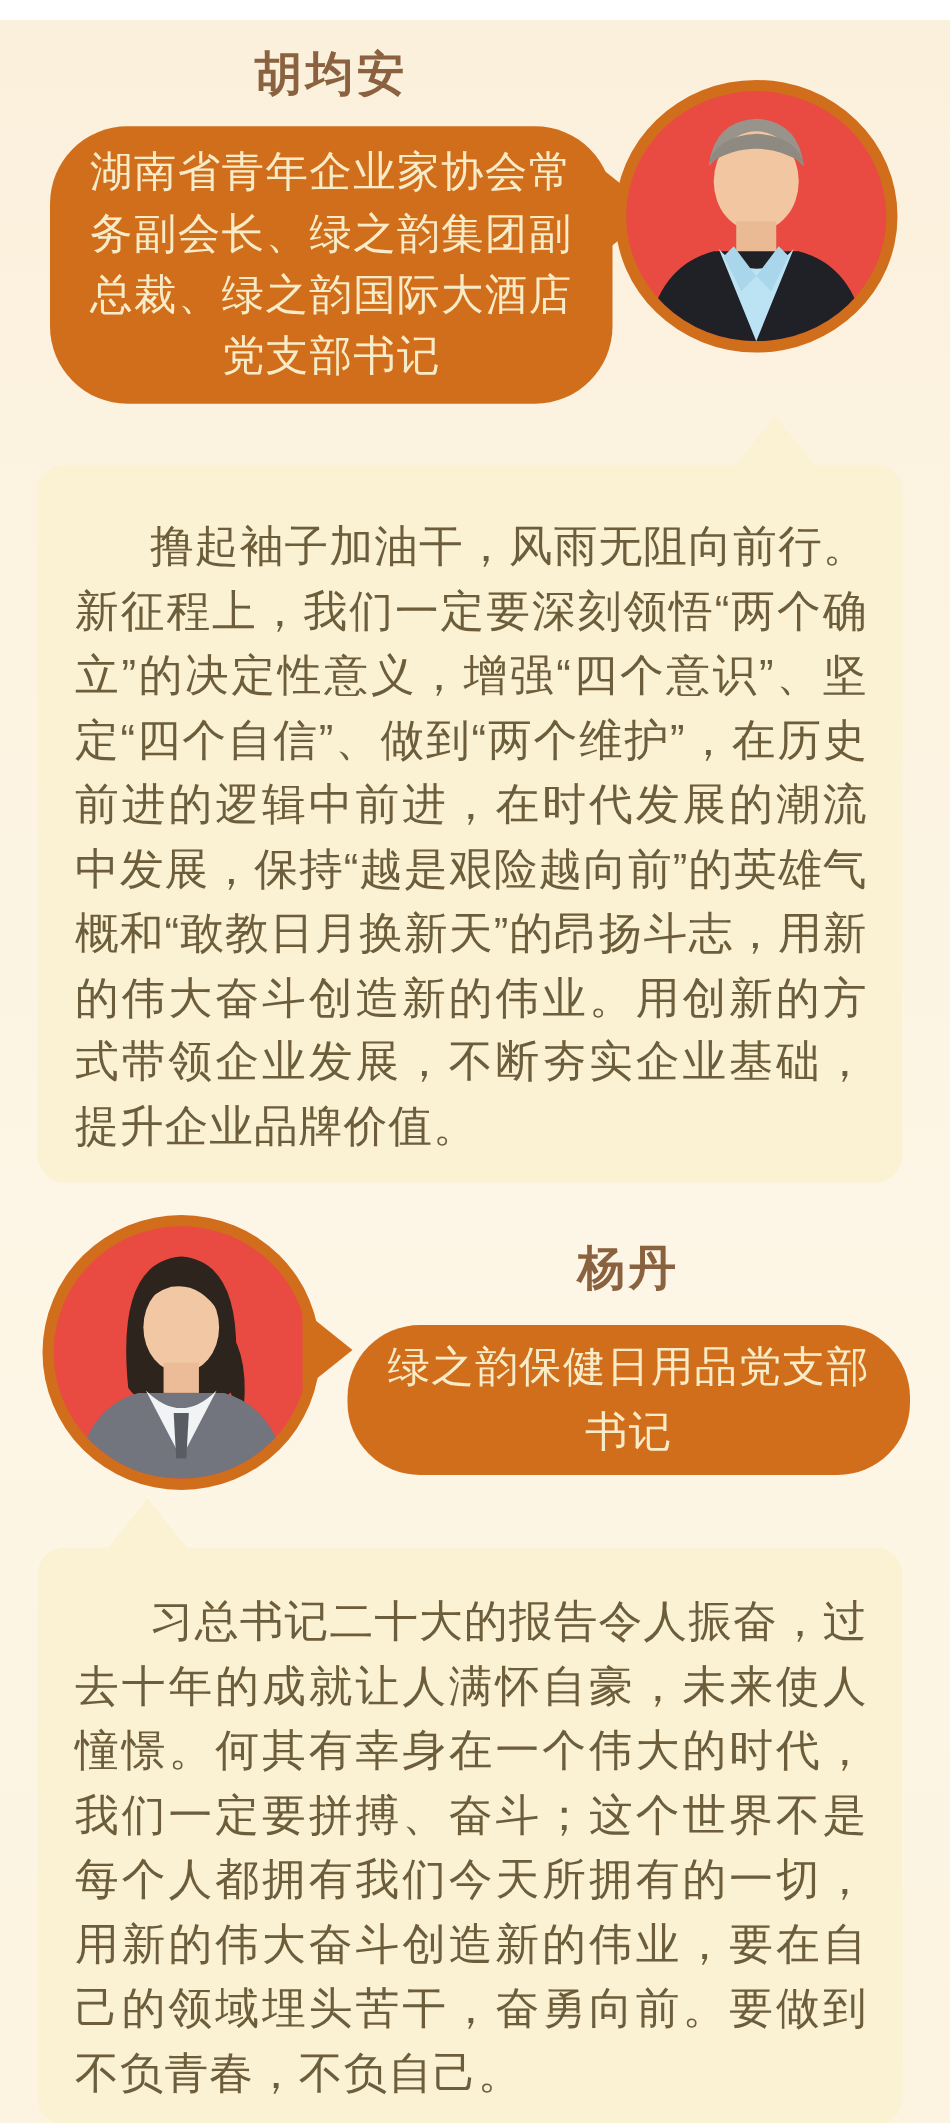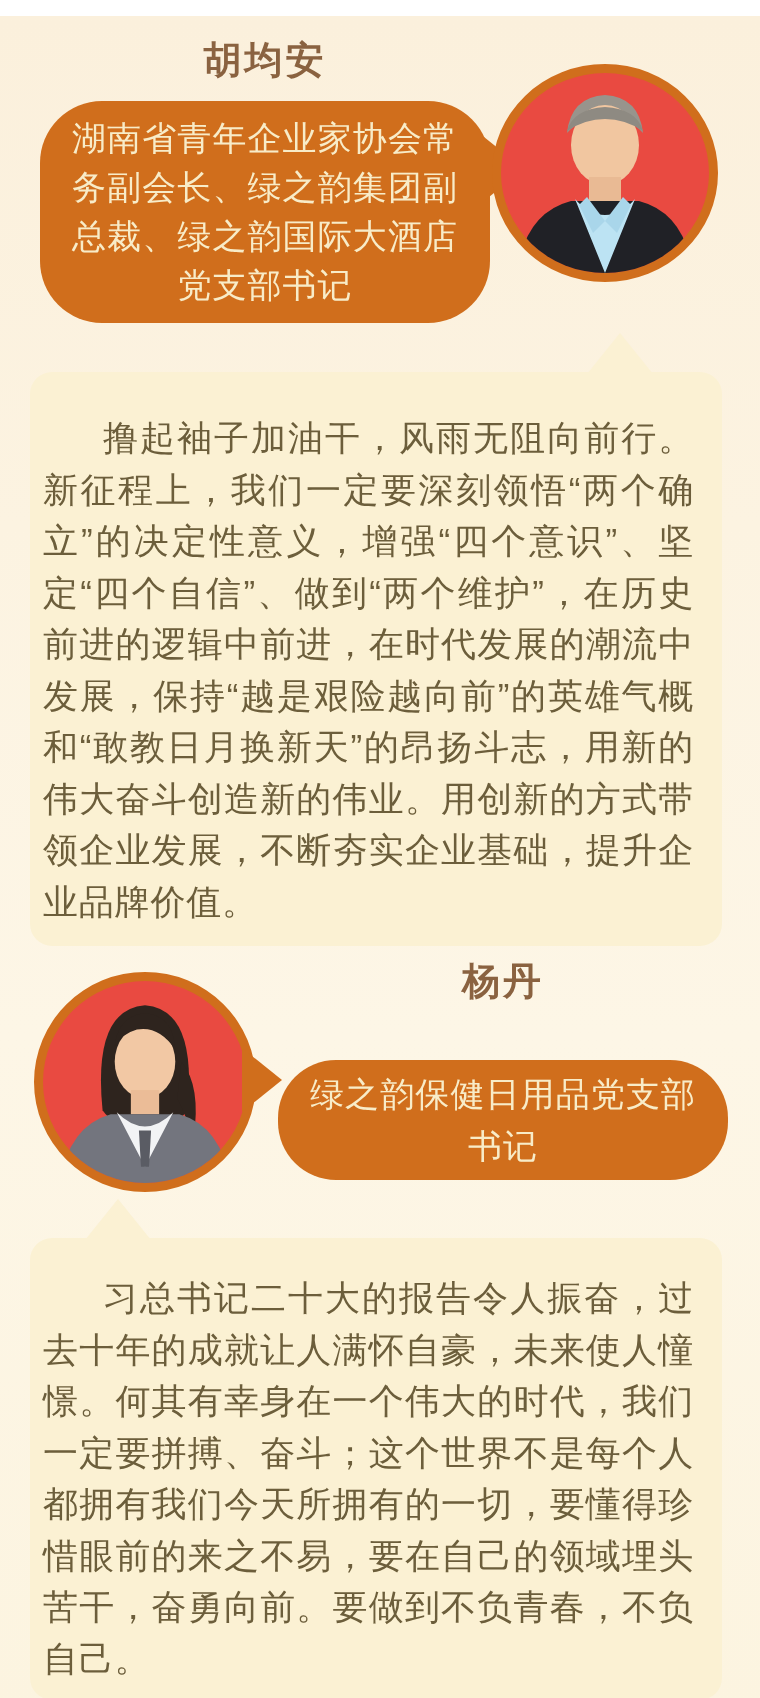--- a/index.html
+++ b/index.html
@@ -28,21 +28,21 @@
   .person-name {
     position: absolute;
     font-size: 38px;
     font-weight: bold;
     line-height: 44px;
     letter-spacing: 3px;
     color: var(--name-color);
     text-align: center;
   }
   .name1 { left: 40px; top: 22px;  width: 450px; }
-  .name2 { left: 278px; top: 943px; width: 450px; }
+  .name2 { left: 278px; top: 977px; width: 450px; }
 
   
   .bubble {
     position: absolute;
     background: var(--accent-orange);
     color: var(--bubble-text);
     display: flex;
     align-items: center;
     justify-content: flex-start;
   }
@@ -95,21 +95,21 @@
     position: absolute;
     width: 0; height: 0;
     border-left: 33px solid transparent;
     border-right: 33px solid transparent;
     border-bottom: 41px solid var(--card-bg);
   }
   .pointer1 { left: 587px; top: 317px; }
   .pointer2 { left: 85px;  top: 1183px; }
 
   .quote {
-    padding: 40px 28px 0 13px;
+    padding: 40px 28px 0 30px;
     font-size: 35px;
     line-height: 51.5px;
     letter-spacing: 0.8px;
     color: var(--body-text);
     text-align: justify;
     text-indent: 60px;
   }
   .card2 .quote { padding-top: 34px; }
 </style>
 </head>
@@ -161,17 +161,17 @@
     <div class="tail-right tail2"></div>
 
     <div class="person-name name2">杨丹</div>
 
     <div class="bubble bubble2">
       <div class="bubble-text">绿之韵保健日用品党支部书记</div>
     </div>
 
     <div class="card-pointer pointer2"></div>
     <div class="card card2">
-      <p class="quote">习总书记二十大的报告令人振奋，过去十年的成就让人满怀自豪，未来使人憧憬。何其有幸身在一个伟大的时代，我们一定要拼搏、奋斗；这个世界不是每个人都拥有我们今天所拥有的一切，要懂得珍惜眼前的来之不易，要在自己的领域埋头苦干，奋勇向前。要做到不负青春，不负自己。</p>
+      <p class="quote">习总书记二十大的报告令人振奋，过去十年的成就让人满怀自豪，未来使人憧憬。何其有幸身在一个伟大的时代，我们一定要拼搏、奋斗；这个世界不是每个人都拥有我们今天所拥有的一切，用新的伟大奋斗创造新的伟业，要在自己的领域埋头苦干，奋勇向前。要做到不负青春，不负自己。</p>
     </div>
   </section>
 
 </div>
 
 </body></html>

